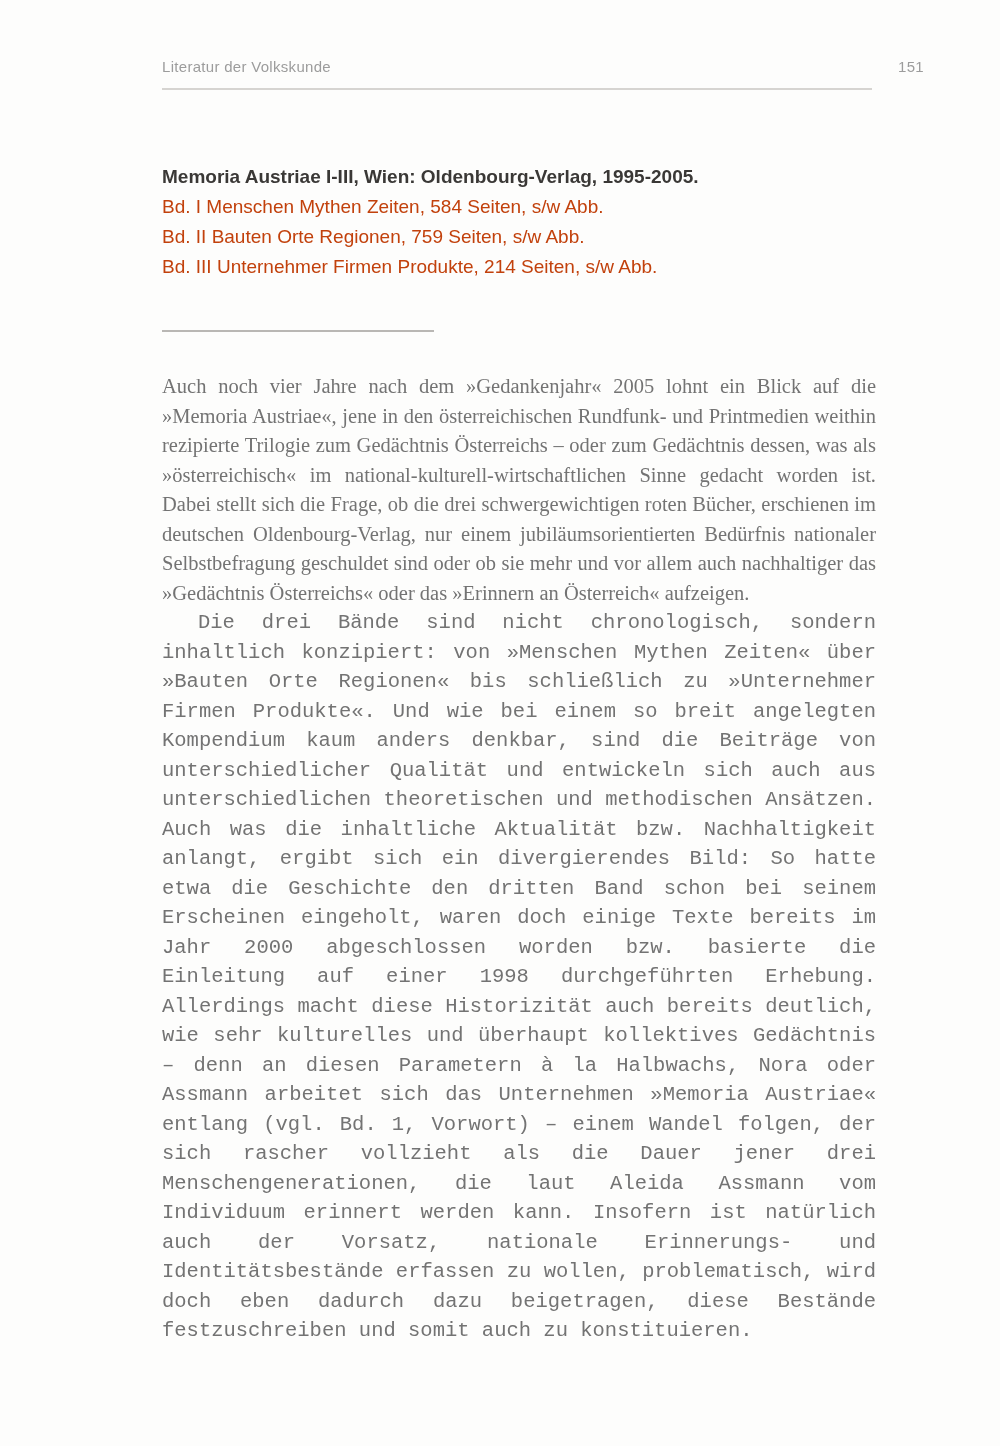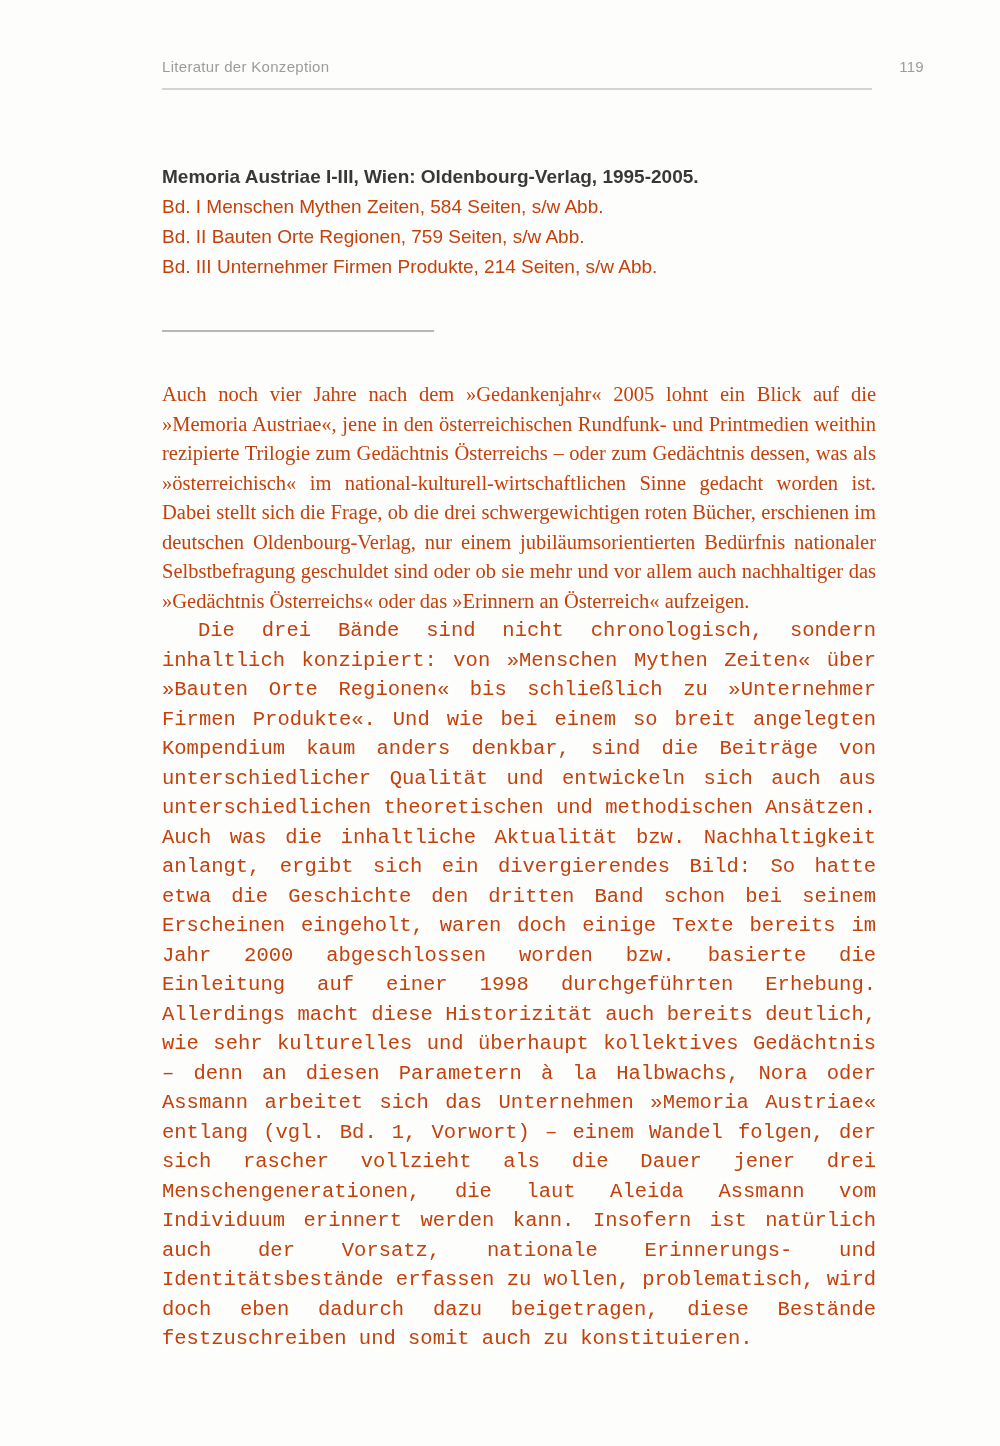--- a/index.html
+++ b/index.html
@@ -56,48 +56,48 @@
     .citation-rule {
       position: absolute;
       top: 330px;
       left: 162px;
       width: 272px;
       height: 0;
       border-top: 2px solid #b9b7b4;
     }
     .review-body {
       position: absolute;
-      top: 380px;
+      top: 372px;
       left: 162px;
       width: 714px;
       font-family: "Liberation Serif", serif;
       font-size: 20.5px;
       line-height: 29.5px;
-      color: #c2410c;
+      color: #737373;
       text-align: justify;
       hyphens: auto;
       -webkit-hyphens: auto;
     }
     .review-body p {
       margin: 0;
       padding: 0;
     }
     .review-body p.indented {
       text-indent: 36px;
       font-family: Liberation Mono, monospace;
     }
   </style>
 </head>
 <body>
 
 <div class="page">
 
   <div class="page-header">
-    <span>Literatur der Konzeption</span>
-    <span>119</span>
+    <span>Literatur der Volkskunde</span>
+    <span>151</span>
   </div>
 
   <div class="header-rule"></div>
 
   <div class="citation-block">
     <div class="citation-title-line">Memoria Austriae I-III, Wien: Oldenbourg-Verlag, 1995-2005.</div>
     <div class="citation-volume-line">Bd. I Menschen Mythen Zeiten, 584 Seiten, s/w Abb.</div>
     <div class="citation-volume-line">Bd. II Bauten Orte Regionen, 759 Seiten, s/w Abb.</div>
     <div class="citation-volume-line">Bd. III Unternehmer Firmen Produkte, 214 Seiten, s/w Abb.</div>
   </div>

